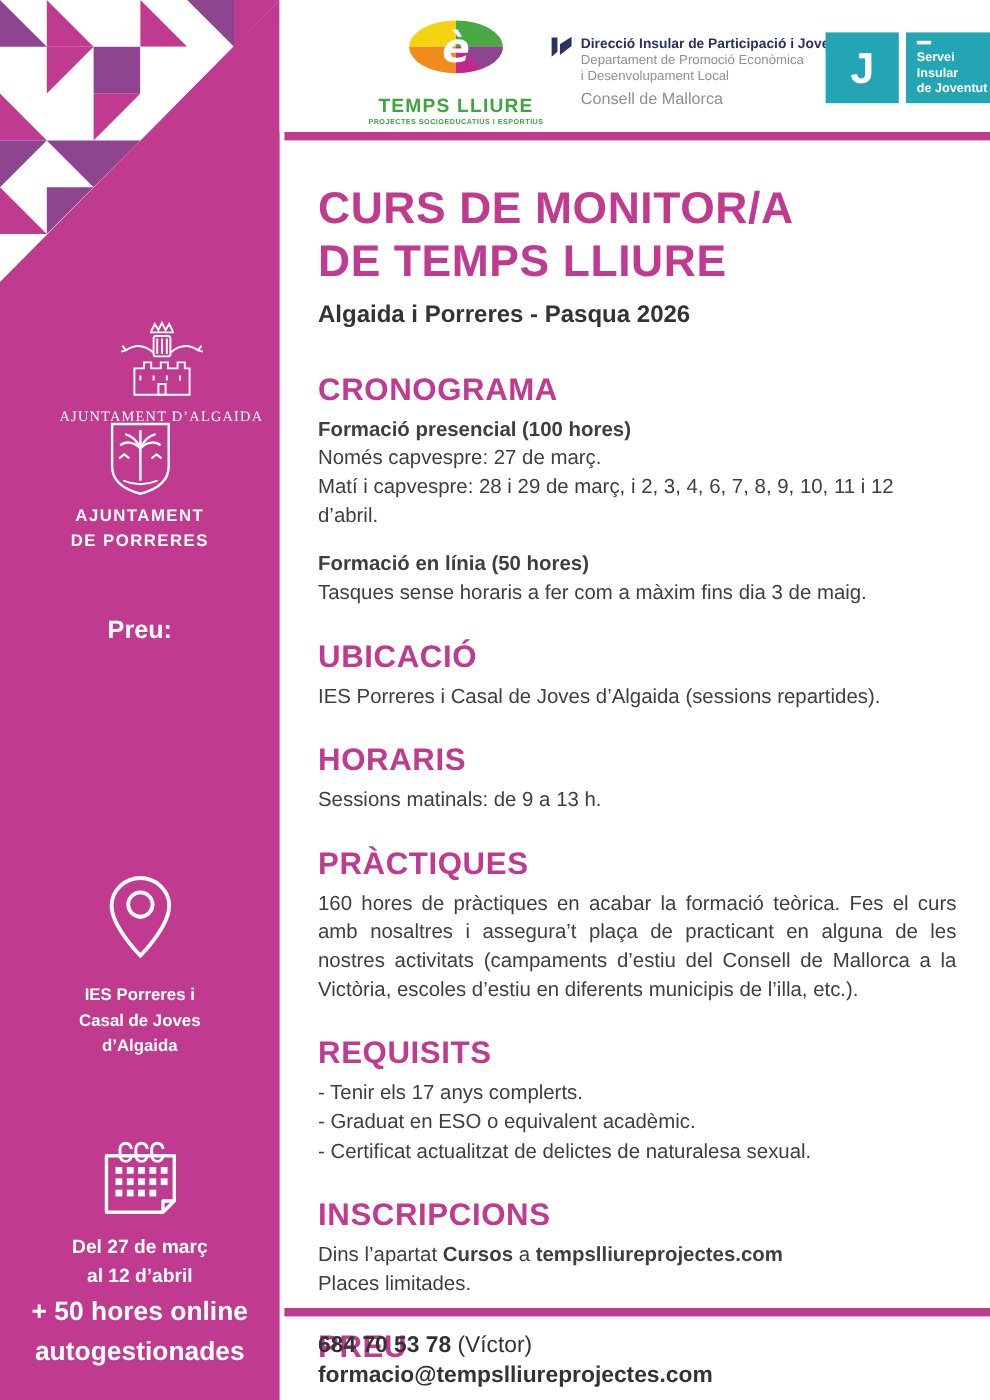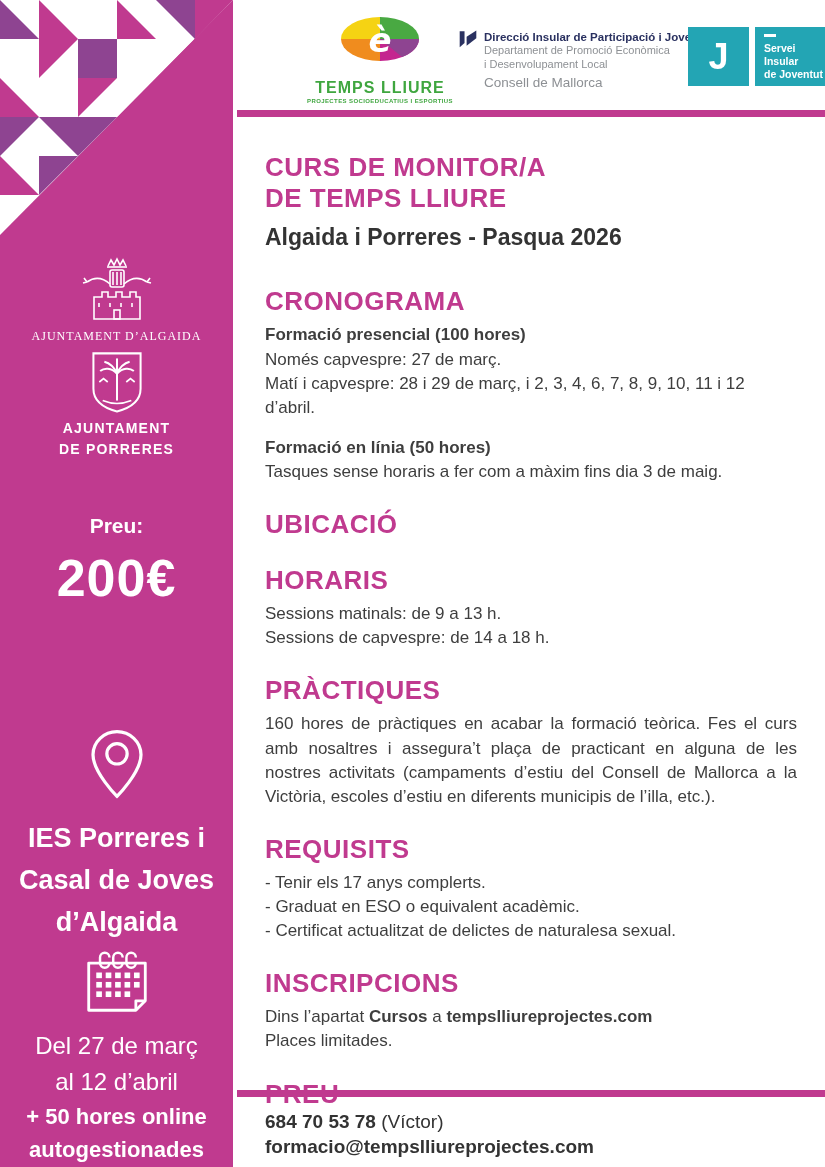--- a/index.html
+++ b/index.html
@@ -15,22 +15,22 @@
   
   .sidebar{position:absolute;left:0;top:0;width:233px;height:1167px;
     background:var(--magenta,#c03a8f);color:#fff;}
   .pattern{position:absolute;left:0;top:0;width:233px;height:235px;display:block;}
   .side-block{position:absolute;left:0;width:233px;text-align:center;}
   .emblem-caption{font-family:"Liberation Serif","DejaVu Serif",serif;
     font-size:12px;letter-spacing:1px;color:#fff;margin-top:4px;}
   .porreres-caption{font-size:14px;font-weight:bold;letter-spacing:1.2px;line-height:1.5;}
   .price-label{font-size:21px;font-weight:bold;}
   .price-value{font-size:52px;font-weight:bold;letter-spacing:1px;line-height:1;}
-  .side-strong{font-size:27px;font-weight:bold;line-height:1.55;}
-  .side-strong2{font-size:24px;font-weight:normal;line-height:1.5;}
+  .side-strong{font-size:14px;font-weight:bold;line-height:1.55;}
+  .side-strong2{font-size:16px;font-weight:bold;line-height:1.5;}
   .side-regular{font-size:22px;font-weight:bold;line-height:1.5;}
   
   .header{position:absolute;left:233px;top:0;width:592px;height:110px;background:#fff;}
   .tl-logo{position:absolute;left:72px;top:16px;width:150px;text-align:center;}
   .tl-name{color:var(--green,#3fa63f);font-weight:bold;font-size:16px;letter-spacing:1px;margin-top:12px;}
   .tl-tagline{color:var(--green,#3fa63f);font-weight:bold;font-size:6px;letter-spacing:.4px;margin-top:1px;}
   .consell{position:absolute;left:226px;top:30px;display:flex;gap:7px;}
   .consell-text{line-height:1.25;}
   .consell-l1{color:var(--navy,#2a3160);font-size:11.5px;font-weight:bold;}
   .consell-l2{color:var(--gray,#8d9094);font-size:11px;}
@@ -40,22 +40,22 @@
     align-items:center;justify-content:center;color:#fff;font-weight:bold;font-size:36px;}
   .j-text-box{width:73px;height:59px;background:var(--teal,#23a5b4);color:#fff;
     box-sizing:border-box;padding:7px 0 0 9px;}
   .j-dash{width:12px;height:3px;background:#fff;margin-bottom:5px;}
   .j-line{font-size:10.5px;font-weight:bold;line-height:1.25;}
   .rule{position:absolute;left:237px;right:0;height:7px;background:var(--magenta,#c03a8f);}
   .rule-top{top:110px;}
   .rule-bottom{top:1090px;}
   
   .content{position:absolute;left:265px;top:152px;width:532px;color:var(--body,#3e3e3e);}
-  .title{color:var(--magenta,#c03a8f);font-size:26px;font-weight:bold;line-height:1.2;letter-spacing:.5px;}
-  .subtitle{color:var(--dark,#333);font-size:23px;font-weight:bold;margin-top:10px;}
+  .title{color:var(--magenta,#c03a8f);font-size:37px;font-weight:bold;line-height:1.2;letter-spacing:.5px;}
+  .subtitle{color:var(--dark,#333);font-size:20px;font-weight:bold;margin-top:10px;}
   .section-heading{color:var(--magenta,#c03a8f);font-size:26px;font-weight:bold;
     letter-spacing:.5px;margin:25px 0 6px 0;}
   .content p{margin:0;font-size:17px;line-height:1.42;}
   .content p.spaced{margin-top:16px;}
   .bold{font-weight:bold;}
   .justify{text-align:justify;}
   
   .footer{position:absolute;left:265px;top:1110px;color:var(--dark,#333);}
   .footer p{margin:0;font-size:19px;line-height:1.3;}
   svg text{font-family:"DejaVu Sans","Liberation Sans",sans-serif;}
@@ -78,21 +78,21 @@
     <polygon points="117,39 194,39 117,117" fill="#ffffff"></polygon>
     <polygon points="0,78 39,117 0,117" style="fill:var(--magenta,#c03a8f)"></polygon>
     <rect x="39" y="78" width="39" height="39" fill="#ffffff"></rect>
     <polygon points="78,78 117,78 78,117" style="fill:var(--magenta,#c03a8f)"></polygon>
     <polygon points="0,117 39,117 0,156" style="fill:var(--purple,#8e4491)"></polygon>
     <polygon points="39,117 117,117 78,156" style="fill:var(--purple,#8e4491)"></polygon>
     <polygon points="39,156 78,156 39,195" style="fill:var(--purple,#8e4491)"></polygon>
     <polygon points="0,156 39,195 0,195" style="fill:var(--magenta,#c03a8f)"></polygon>
   </svg>
 
-  <div class="side-block" style="top:257px;">
+  <div class="side-block" style="top:267px;padding-left:18px;">
     <svg width="90" height="64" viewBox="0 0 90 64" fill="none" stroke="#ffffff" stroke-width="1.6" xmlns="http://www.w3.org/2000/svg">
       <polyline points="36,9 39,3 42,8 45,2 48,8 51,3 54,9"></polyline>
       <line x1="35" y1="10" x2="55" y2="10"></line>
       <rect x="38" y="13" width="14" height="17" rx="2"></rect>
       <line x1="41" y1="15" x2="41" y2="28"></line>
       <line x1="45" y1="15" x2="45" y2="28"></line>
       <line x1="49" y1="15" x2="49" y2="28"></line>
       <path d="M38,27 C30,20 22,20 15,25"></path>
       <path d="M52,27 C60,20 68,20 75,25"></path>
       <path d="M15,25 l-3,-4 m3,4 l-4,1"></path>
@@ -121,21 +121,20 @@
       <path d="M18,60 q17,7 34,0" stroke-width="2"></path>
     </svg>
     <div class="porreres-caption">
       <div>AJUNTAMENT</div>
       <div>DE PORRERES</div>
     </div>
   </div>
 
   <div class="side-block" style="top:514px;">
     <div class="price-label">Preu:</div>
-    <div class="price-value" style="margin-top:14px;">200€</div>
   </div>
 
   <div class="side-block" style="top:728px;">
     <svg width="66" height="72" viewBox="0 0 64 78" fill="none" stroke="#ffffff" stroke-width="3.5" xmlns="http://www.w3.org/2000/svg">
       <path d="M32,4 C46,4 58,15 58,29 C58,48 32,74 32,74 C32,74 6,48 6,29 C6,15 18,4 32,4 Z"></path>
       <circle cx="32" cy="28" r="11"></circle>
     </svg>
   </div>
 
   <div class="side-block side-strong" style="top:818px;">
@@ -230,24 +229,24 @@
   <div class="subtitle">Algaida i Porreres - Pasqua 2026</div>
 
   <div class="section-heading" style="margin-top:35px;">CRONOGRAMA</div>
   <p class="bold">Formació presencial (100 hores)</p>
   <p>Només capvespre: 27 de març.</p>
   <p>Matí i capvespre: 28 i 29 de març, i 2, 3, 4, 6, 7, 8, 9, 10, 11 i 12 d’abril.</p>
   <p class="bold spaced">Formació en línia (50 hores)</p>
   <p>Tasques sense horaris a fer com a màxim fins dia 3 de maig.</p>
 
   <div class="section-heading">UBICACIÓ</div>
+  <p>IES Porreres i Casal de Joves d’Algaida (sessions repartides).</p>
 
   <div class="section-heading">HORARIS</div>
   <p>Sessions matinals: de 9 a 13 h.</p>
-  <p>Sessions de capvespre: de 14 a 18 h.</p>
 
   <div class="section-heading">PRÀCTIQUES</div>
   <p class="justify">160 hores de pràctiques en acabar la formació teòrica. Fes el curs amb nosaltres i assegura’t plaça de practicant en alguna de les nostres activitats (campaments d’estiu del Consell de Mallorca a la Victòria, escoles d’estiu en diferents municipis de l’illa, etc.).</p>
 
   <div class="section-heading">REQUISITS</div>
   <p>- Tenir els 17 anys complerts.</p>
   <p>- Graduat en ESO o equivalent acadèmic.</p>
   <p>- Certificat actualitzat de delictes de naturalesa sexual.</p>
 
   <div class="section-heading">INSCRIPCIONS</div>

